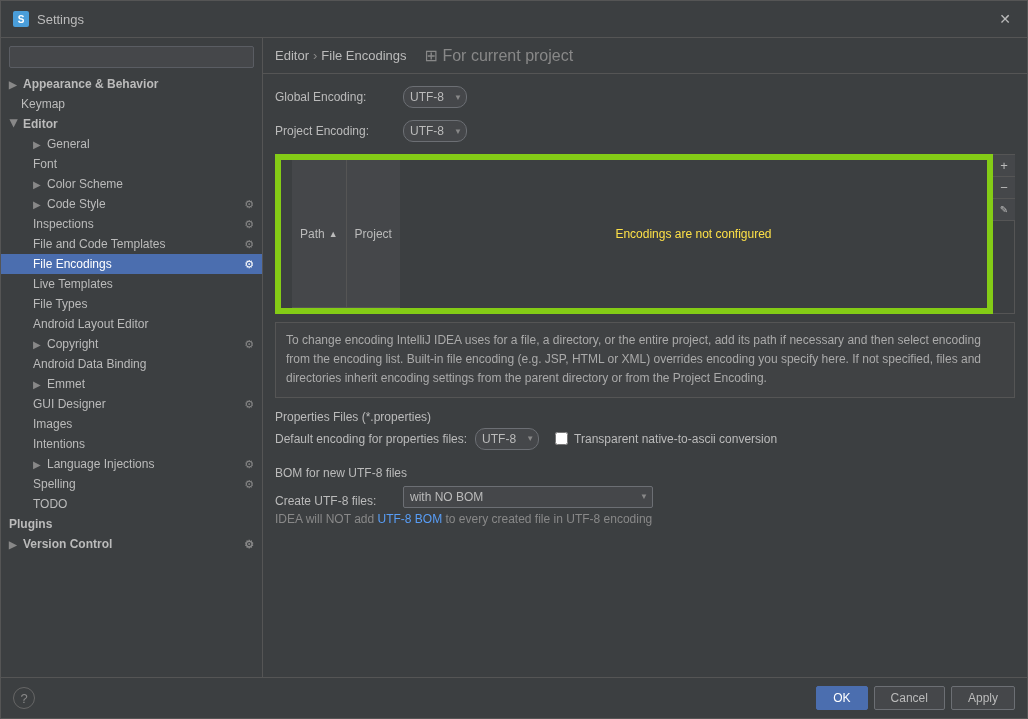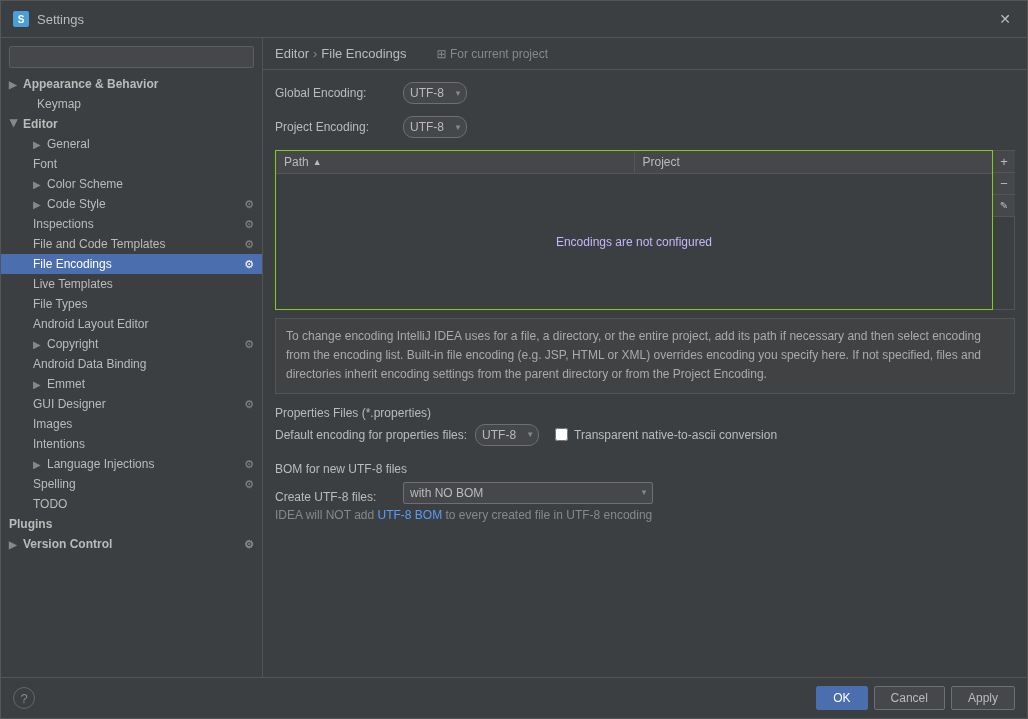--- a/index.html
+++ b/index.html
@@ -93,21 +93,21 @@
       align-items: center;
       gap: 4px;
       color: #bbbbbb;
       font-size: 12px;
       white-space: nowrap;
     }
     .tree-item.selected { background: #4b6eaf; color: white; }
     .tree-item.selected .settings-icon { color: white; }
 
     .tree-item.level-0 { font-weight: bold; color: #bbbbbb; }
-    .tree-item.level-1 { padding-left: 36px; }
+    .tree-item.level-1 { padding-left: 20px; }
     .tree-item.level-2 { padding-left: 32px; }
 
     .arrow {
       font-size: 10px;
       color: #888;
       width: 10px;
       display: inline-block;
     }
     .arrow.expanded { transform: rotate(90deg); }
 
@@ -139,23 +139,23 @@
       color: #bbbbbb;
       font-size: 13px;
       display: flex;
       align-items: center;
       gap: 4px;
     }
 
     .breadcrumb .separator { color: #888; }
 
     .for-project-link {
-      margin-left: 24px;
-      color: #888;
-      font-size: 12px;
+      margin-left: 12px;
+      color: #888;
+      font-size: 16px;
       display: flex;
       align-items: center;
       gap: 4px;
     }
 
     .panel-body {
       flex: 1;
       overflow-y: auto;
       padding: 12px;
       display: flex;
@@ -223,21 +223,21 @@
 
     .table-col:last-child { border-right: none; }
     .table-col.path-col { flex: 1; }
     .table-col.encoding-col { flex: 1; }
 
     .table-body {
       flex: 1;
       display: flex;
       align-items: center;
       justify-content: center;
-      color: #c4b5fd;
+      color: #fde047;
       font-size: 12px;
     }
 
     .info-text {
       background: #404244;
       border: 1px solid #555;
       padding: 8px 10px;
       font-size: 12px;
       color: #aaaaaa;
       line-height: 1.6;
@@ -380,22 +380,23 @@
 
     .table-wrapper {
       position: relative;
       flex: 1;
       display: flex;
     }
 
     .table-main {
       flex: 1;
       display: flex;
-      flex-direction: column;
-      border: 1px solid #84cc16;
+      flex-direction: row;
+      border: 6px solid #84cc16;
+      padding-left: 11px;
     }
 
     .side-toolbar {
       width: 22px;
       display: flex;
       flex-direction: column;
       gap: 0;
       border: 1px solid #555;
       border-left: none;
     }

